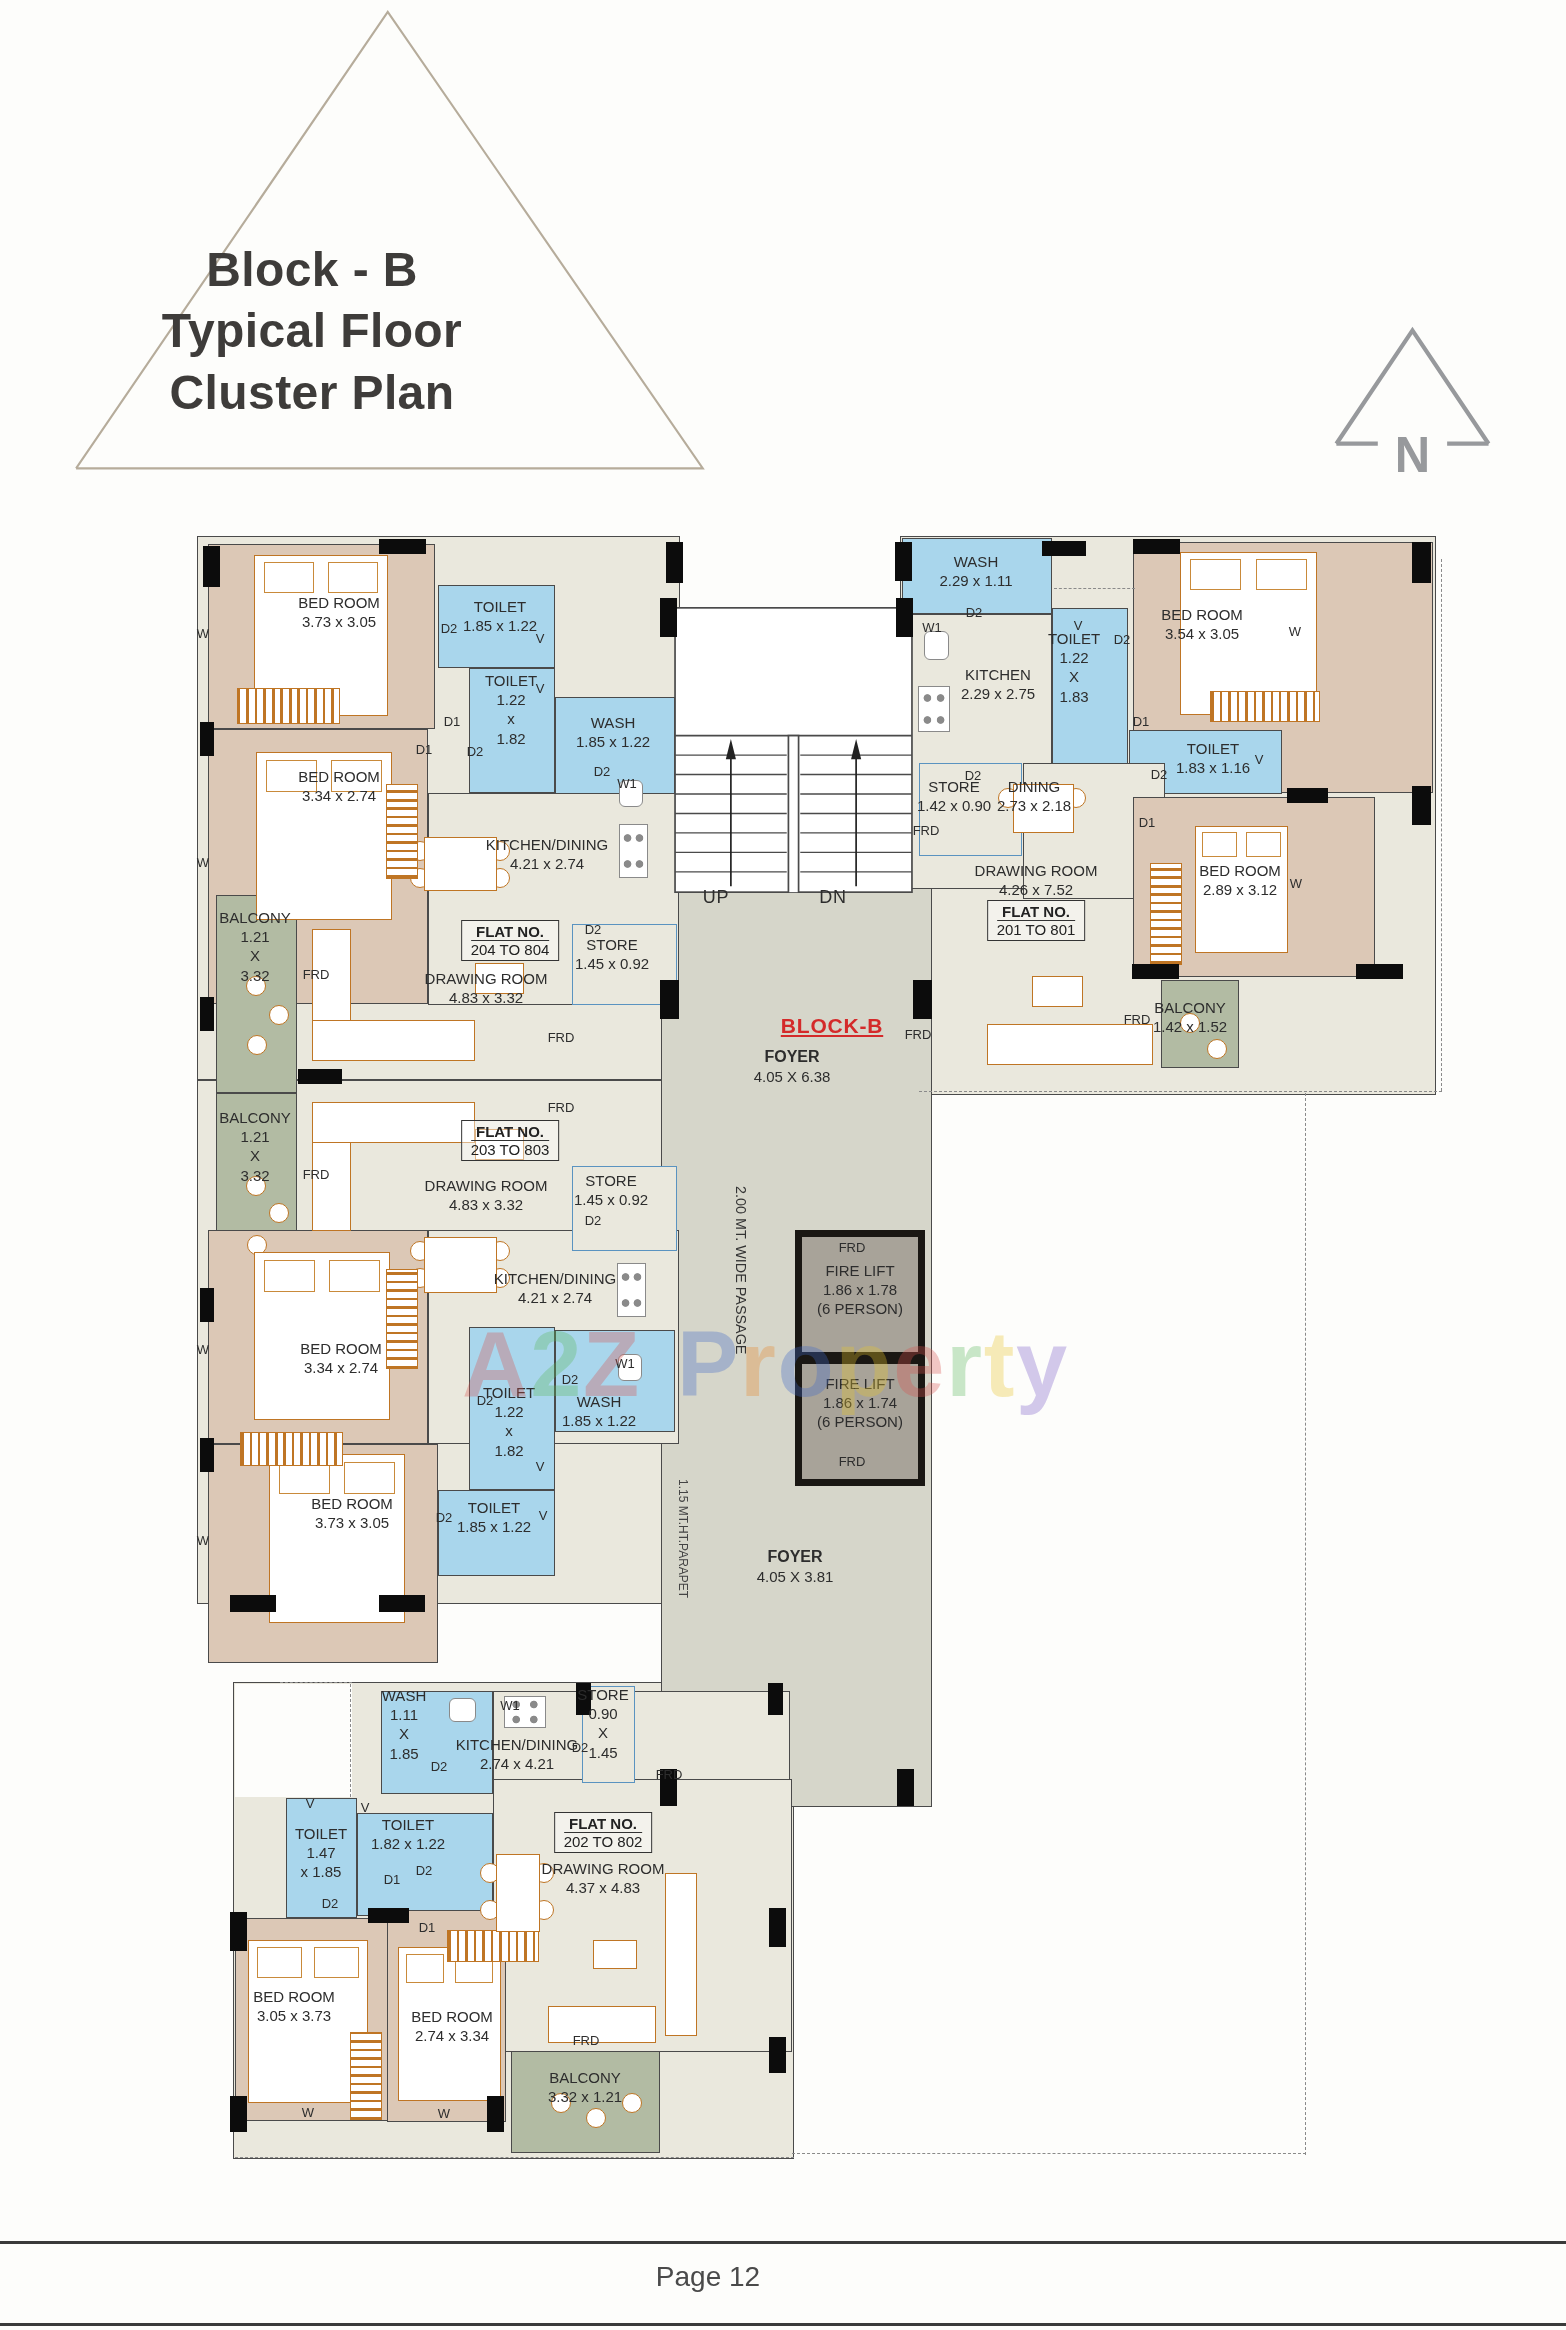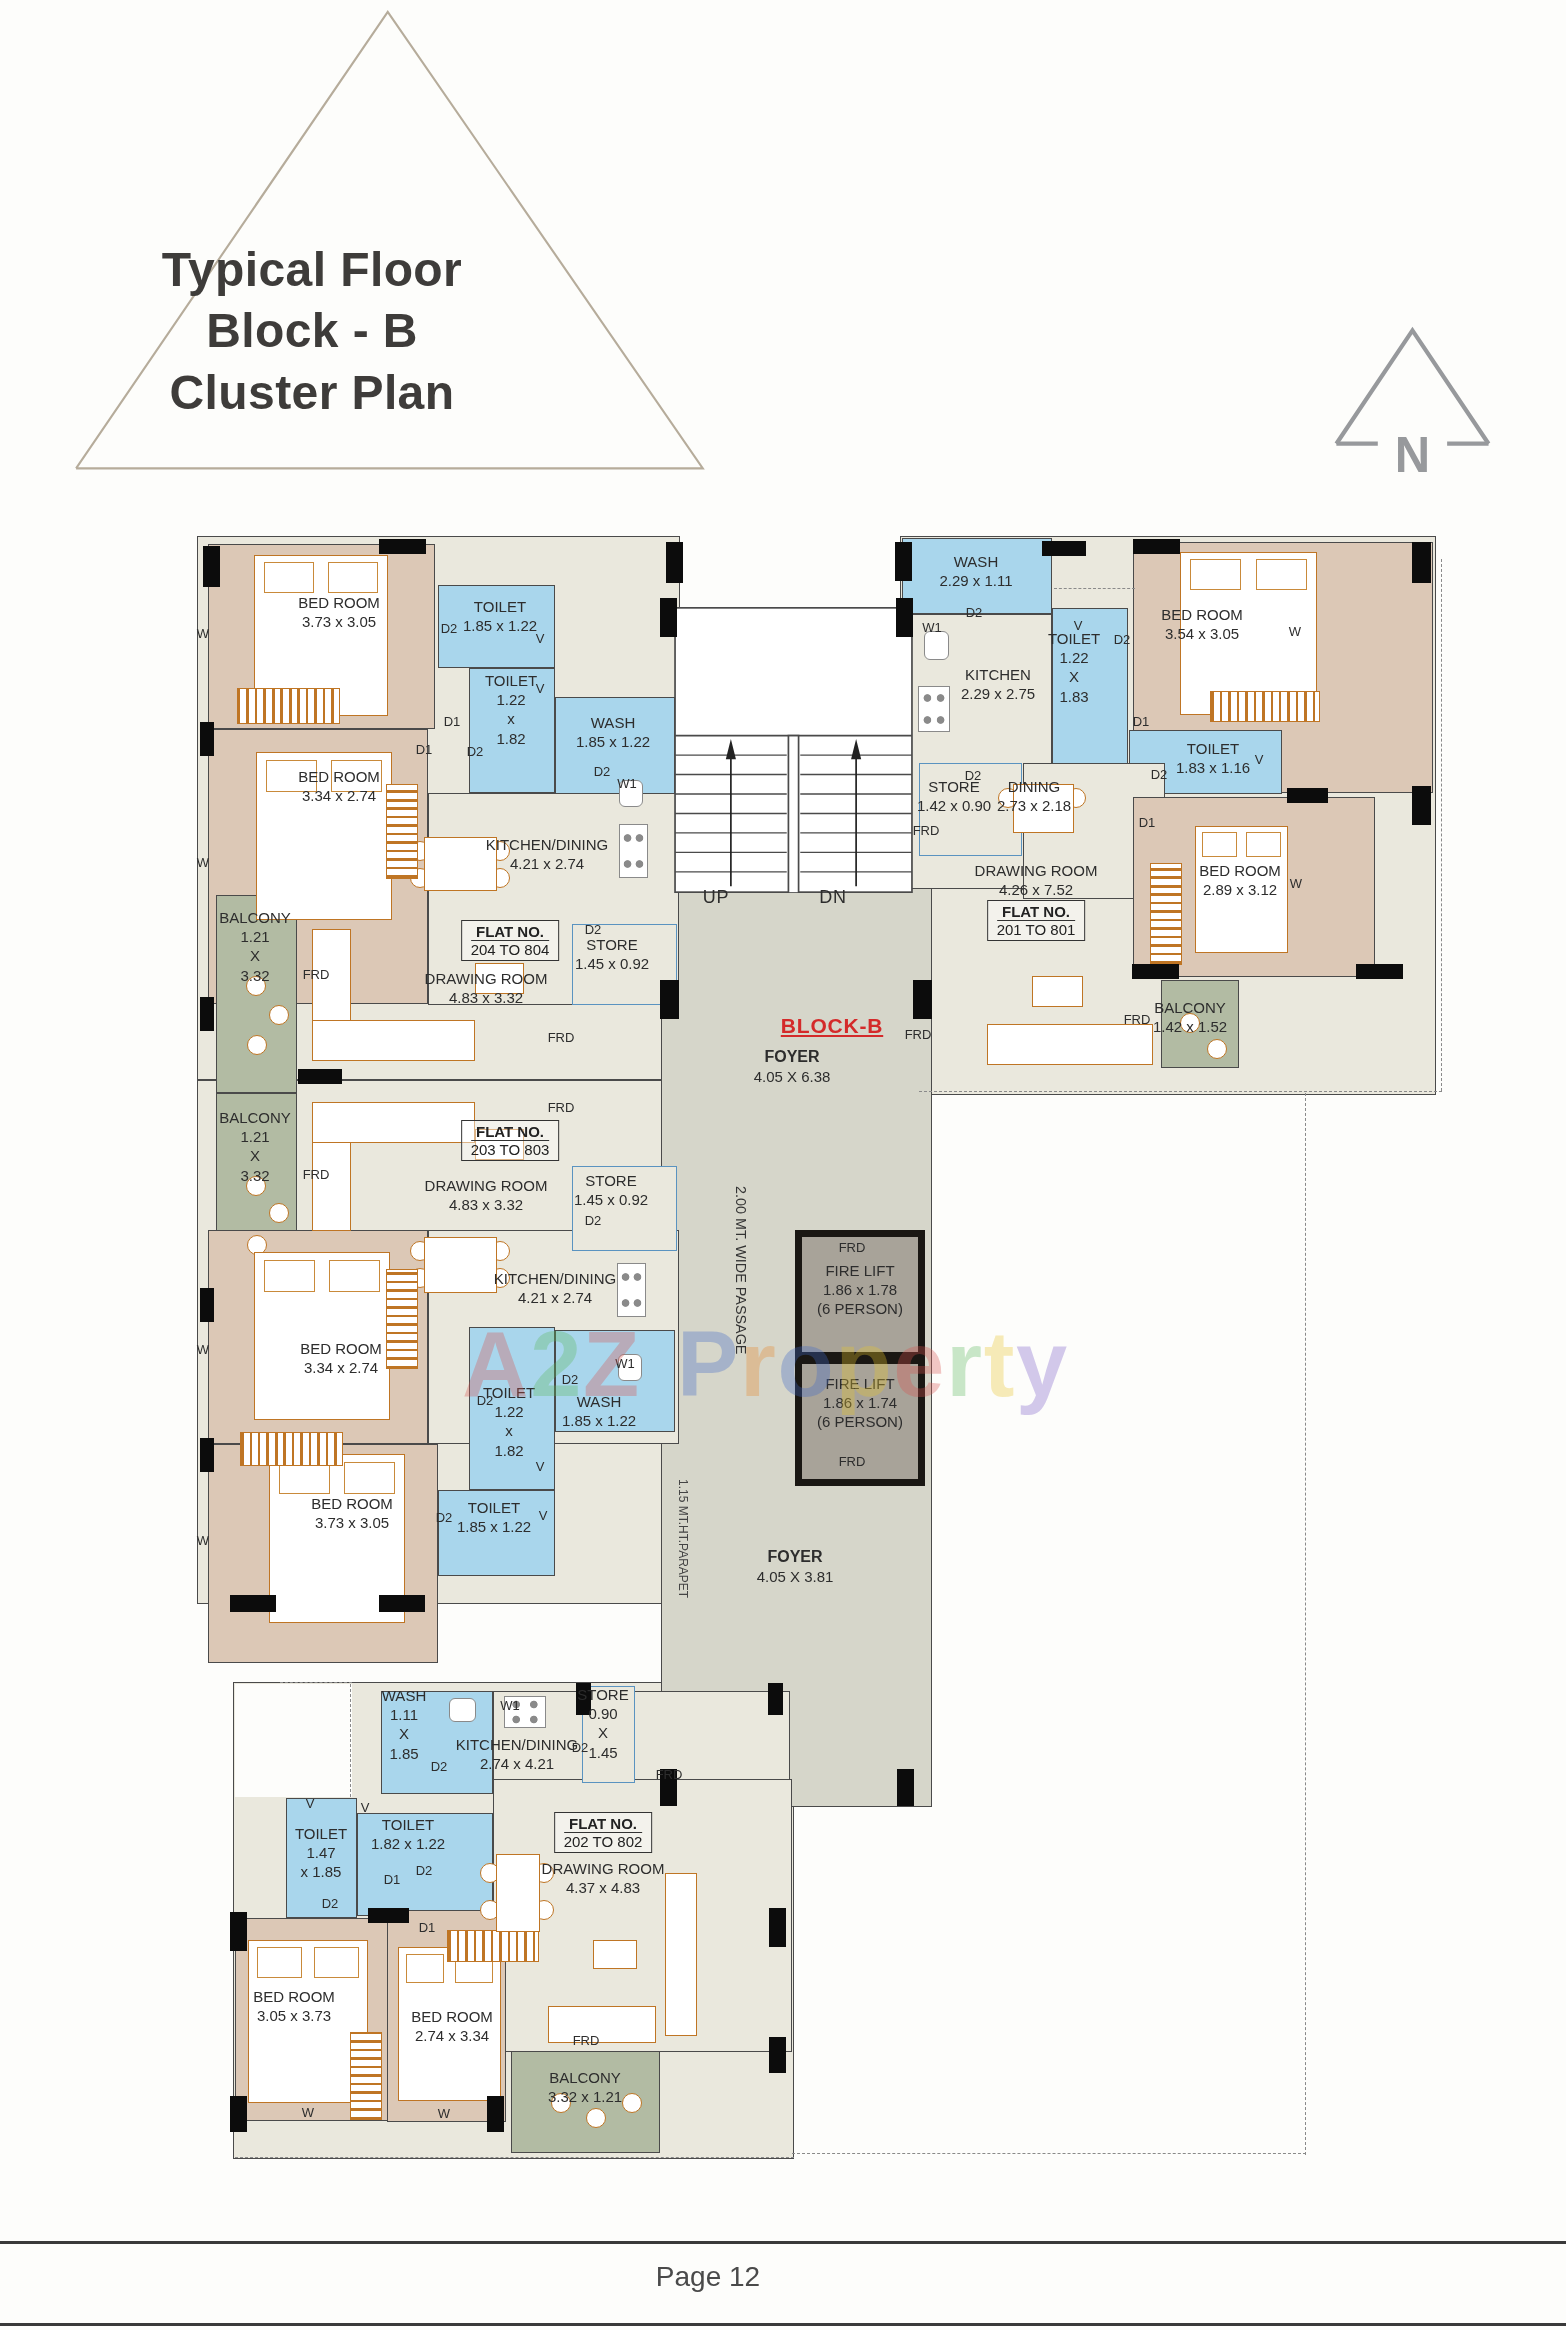--- a/index.html
+++ b/index.html
@@ -52,22 +52,22 @@
 </style>
 </head>
 <body>
 
 <div id="pg">
 
   <svg style="left:25.4px;top:0" width="695" height="487" viewBox="0 0 820 575">
     <polyline points="60,553 428,14 800,553 60,553" fill="none" stroke="#b6ac9b" stroke-width="2.5"></polyline>
   </svg>
   <div class="title">
+    <div>Block - B</div>
     <div>Typical Floor</div>
-    <div>Block - B</div>
     <div>Cluster Plan</div>
   </div>
 
   <svg style="left:1322px;top:315px" width="186" height="178" viewBox="0 0 220 210">
     <polyline points="17,152 107,18 197,152" fill="none" stroke="#97999c" stroke-width="5"></polyline>
     <line x1="17" y1="152" x2="66" y2="152" stroke="#97999c" stroke-width="5"></line>
     <line x1="148" y1="152" x2="197" y2="152" stroke="#97999c" stroke-width="5"></line>
     <text x="107" y="185" text-anchor="middle" font-size="58" font-weight="bold" fill="#97999c" font-family="Liberation Sans, sans-serif">N</text>
   </svg>
 

